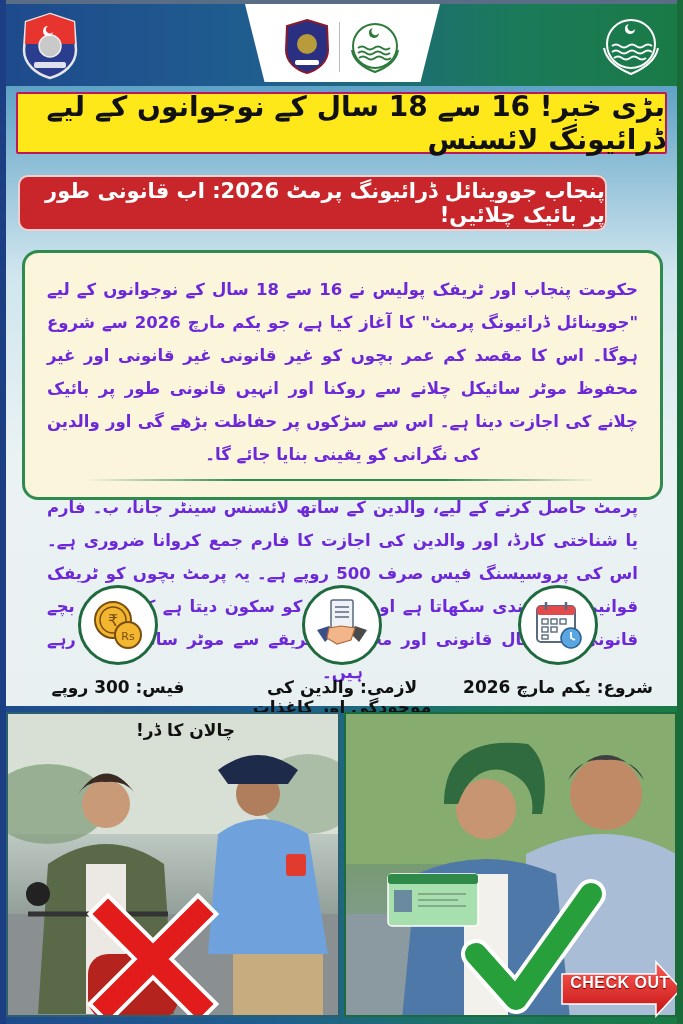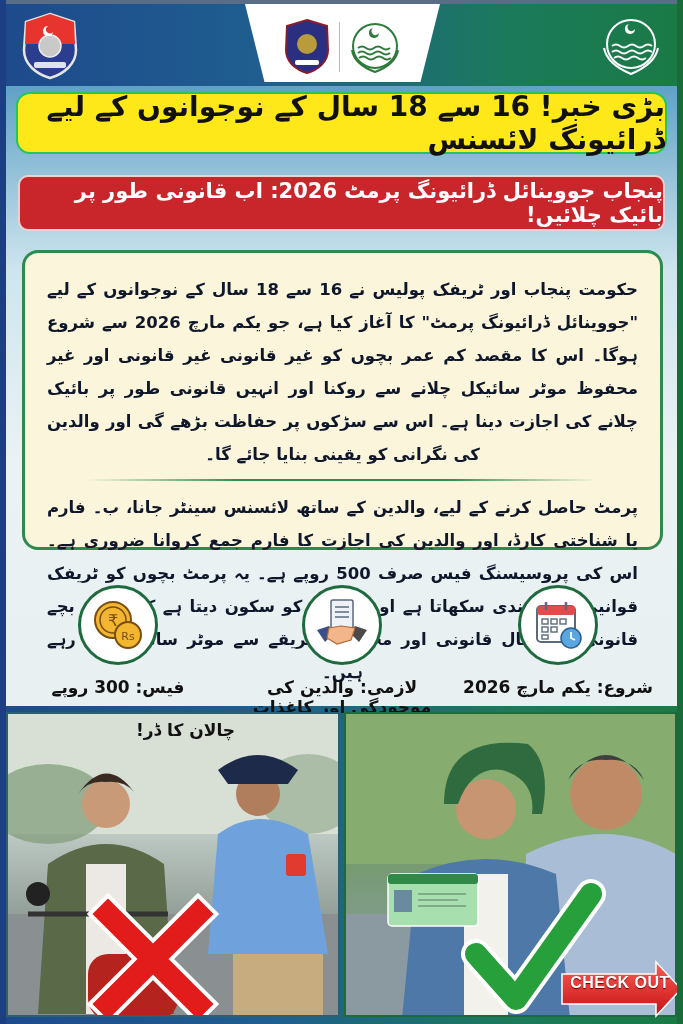--- a/index.html
+++ b/index.html
@@ -35,37 +35,37 @@
   }
   .gov-emblem { position:absolute; left:598px; top:16px; width:66px; height:62px; }
 
   
   .content-bg {
     position:absolute; left:6px; top:86px; width:671px; height:620px;
     background: linear-gradient(180deg, #5fa2c6 0%, #cfe5ee 30%, #eaf2f3 60%, #e8f0f2 100%);
   }
   .headline-yellow {
     position:absolute; left:16px; top:92px; width:651px; height:62px;
-    background:#ffe81a; border-radius:14px; border:2px solid #22c55e;
+    background:#ffe81a; border-radius:2px; border:2px solid #be185d;
     display:flex; align-items:center; justify-content:center;
     direction: rtl;
     font-family:"DejaVu Sans", sans-serif; font-weight:bold; font-size:28px; color:#111;
   }
   .headline-red {
-    position:absolute; left:18px; top:175px; width:647px; height:56px;
+    position:absolute; left:18px; top:175px; width:589px; height:56px;
     background:#c8262a; border-radius:10px; border:2px solid #f0d0d0;
     display:flex; align-items:center; justify-content:center;
     direction: rtl;
     font-family:"DejaVu Sans", sans-serif; font-weight:bold; font-size:21px; color:#fff;
   }
   .info-card {
-    position:absolute; left:22px; top:250px; width:641px; height:300px;
+    position:absolute; left:22px; top:250px; width:641px; height:250px;
     background:#fbf5dc; border:3px solid #2e8a4e; border-radius:16px;
     direction: rtl; padding: 20px 22px 0 22px;
-    font-family:"DejaVu Sans", sans-serif; color:#0f172a;
+    font-family:"DejaVu Sans", sans-serif; color:#6d28d9;
   }
   .para { font-size:16.5px; line-height:33px; text-align:justify; text-align-last:center; font-weight:bold; }
   .para-divider {
     height:2px; margin:8px 40px 10px 40px;
     background: linear-gradient(90deg, rgba(46,138,78,0) 0%, #2e8a4e 30%, #2e8a4e 70%, rgba(46,138,78,0) 100%);
   }
   
   .feature { position:absolute; width:200px; text-align:center; }
   .feature-circle {
     width:80px; height:80px; border-radius:50%; background:#fff;

